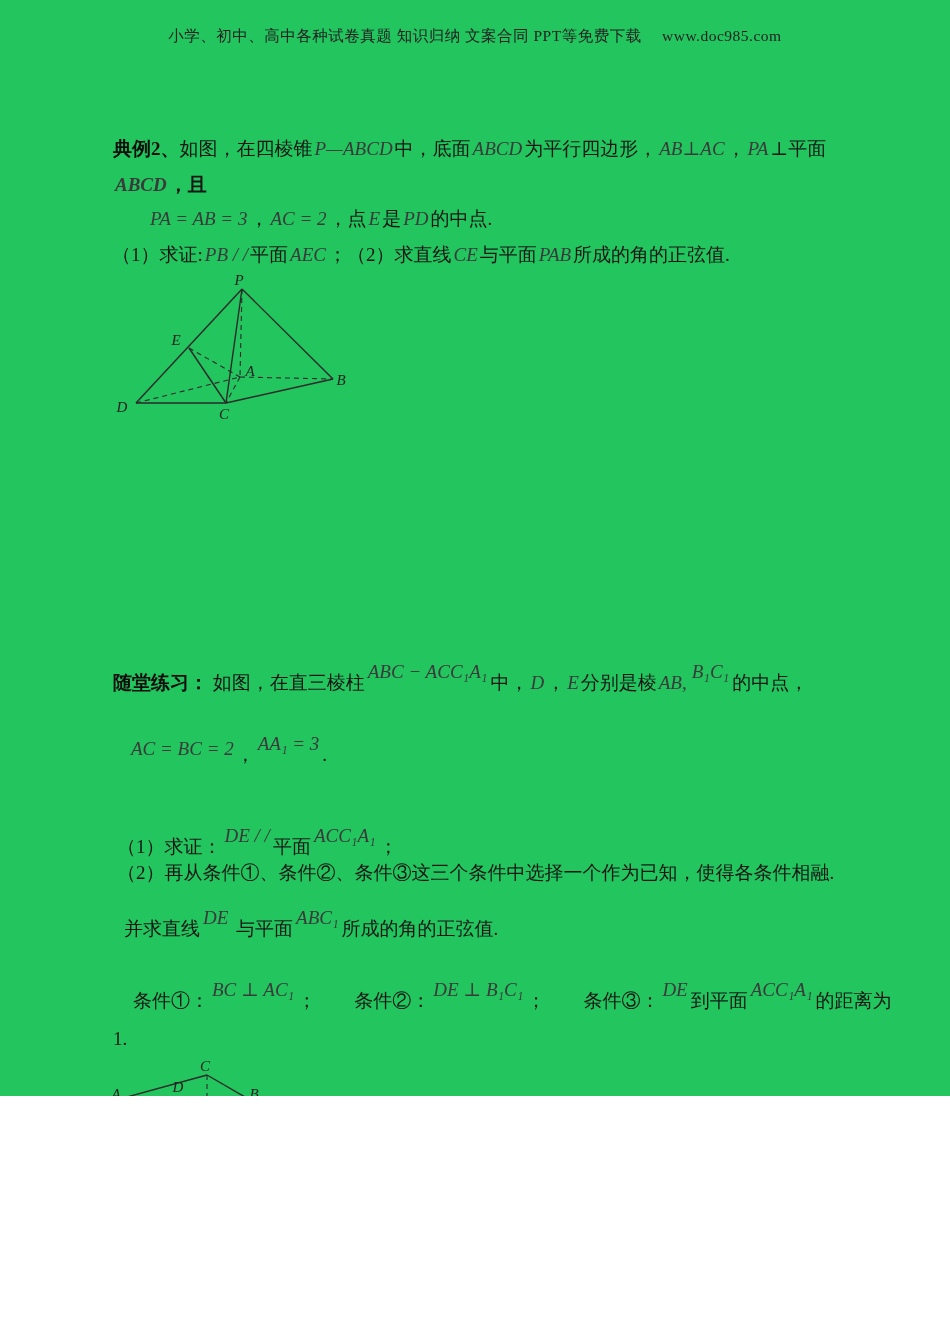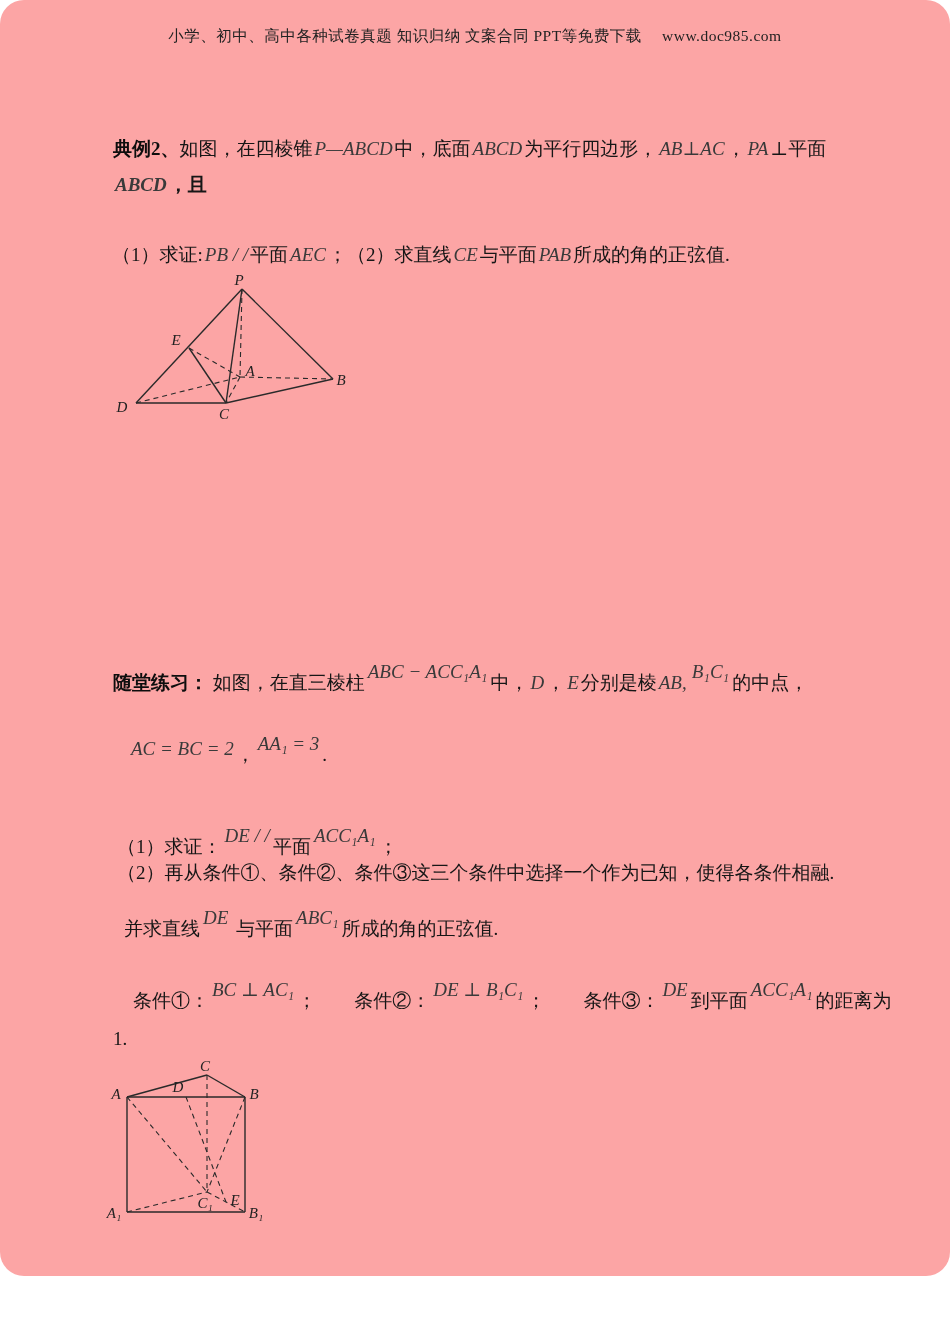--- a/index.html
+++ b/index.html
@@ -1,23 +1,22 @@
 <!DOCTYPE html>
 <html><head>
 <meta charset="utf-8">
 <style>
   html,body{margin:0;padding:0;background:#ffffff;}
   #page{
     position:relative;
-    width:950px;height:1276px;
-    background:#fca5a5;
+    width:950px;height:1096px;
+    background:#22c55e;
     font-family:"Liberation Serif","DejaVu Serif",serif;
     color:#111;
     overflow:hidden;
-    border-radius:24px;
   }
   #doc-header{
     position:absolute;top:26px;left:0;width:950px;
     text-align:center;
     font-size:15.5px;color:#222;
     letter-spacing:0.5px;
   }
   .line{
     position:absolute;
     white-space:nowrap;
@@ -63,20 +62,21 @@
 </style>
 </head>
 <body>
 
 <div id="page">
 
   <div id="doc-header">小学、初中、高中各种试卷真题 知识归纳 文案合同 PPT等免费下载　 www.doc985.com</div>
 
   <div id="l1" class="line"><span class="seg-cnb">典例2、</span><span class="seg-cn">如图，在四棱锥</span><span class="seg-m">P—ABCD</span><span class="seg-cn">中，底面</span><span class="seg-m">ABCD</span><span class="seg-cn">为平行四边形，</span><span class="seg-m">AB⊥AC</span><span class="seg-cn">，</span><span class="seg-m">PA</span><span class="seg-cn">⊥平面</span></div>
   <div id="l2" class="line"><span class="seg-m">ABCD</span><span class="seg-cn">，且</span></div>
+  <div id="l3" class="line"><span class="seg-m">PA = AB = 3</span><span class="seg-cn">，</span><span class="seg-m">AC = 2</span><span class="seg-cn">，点</span><span class="seg-m">E</span><span class="seg-cn">是</span><span class="seg-m">PD</span><span class="seg-cn">的中点.</span></div>
   <div id="l4" class="line"><span class="seg-cn">（1）求证:</span><span class="seg-m">PB / /</span><span class="seg-cn">平面</span><span class="seg-m">AEC</span><span class="seg-cn">；（2）求直线</span><span class="seg-m">CE</span><span class="seg-cn">与平面</span><span class="seg-m">PAB</span><span class="seg-cn">所成的角的正弦值.</span></div>
 
   <svg id="fig-pyramid" width="250" height="158" viewBox="0 0 250 158">
       <line x1="137" y1="17" x2="31" y2="131" stroke="#2a2a2a" stroke-width="1.4"></line>
       <line x1="137" y1="17" x2="228" y2="107" stroke="#2a2a2a" stroke-width="1.4"></line>
       <line x1="137" y1="17" x2="121" y2="131" stroke="#2a2a2a" stroke-width="1.4"></line>
       <line x1="31" y1="131" x2="121" y2="131" stroke="#2a2a2a" stroke-width="1.4"></line>
       <line x1="121" y1="131" x2="228" y2="107" stroke="#2a2a2a" stroke-width="1.4"></line>
       <line x1="84" y1="76" x2="121" y2="131" stroke="#2a2a2a" stroke-width="1.4"></line>
       <line x1="137" y1="17" x2="135" y2="105" stroke="#2a2a2a" stroke-width="1.1" stroke-dasharray="5,4"></line>

